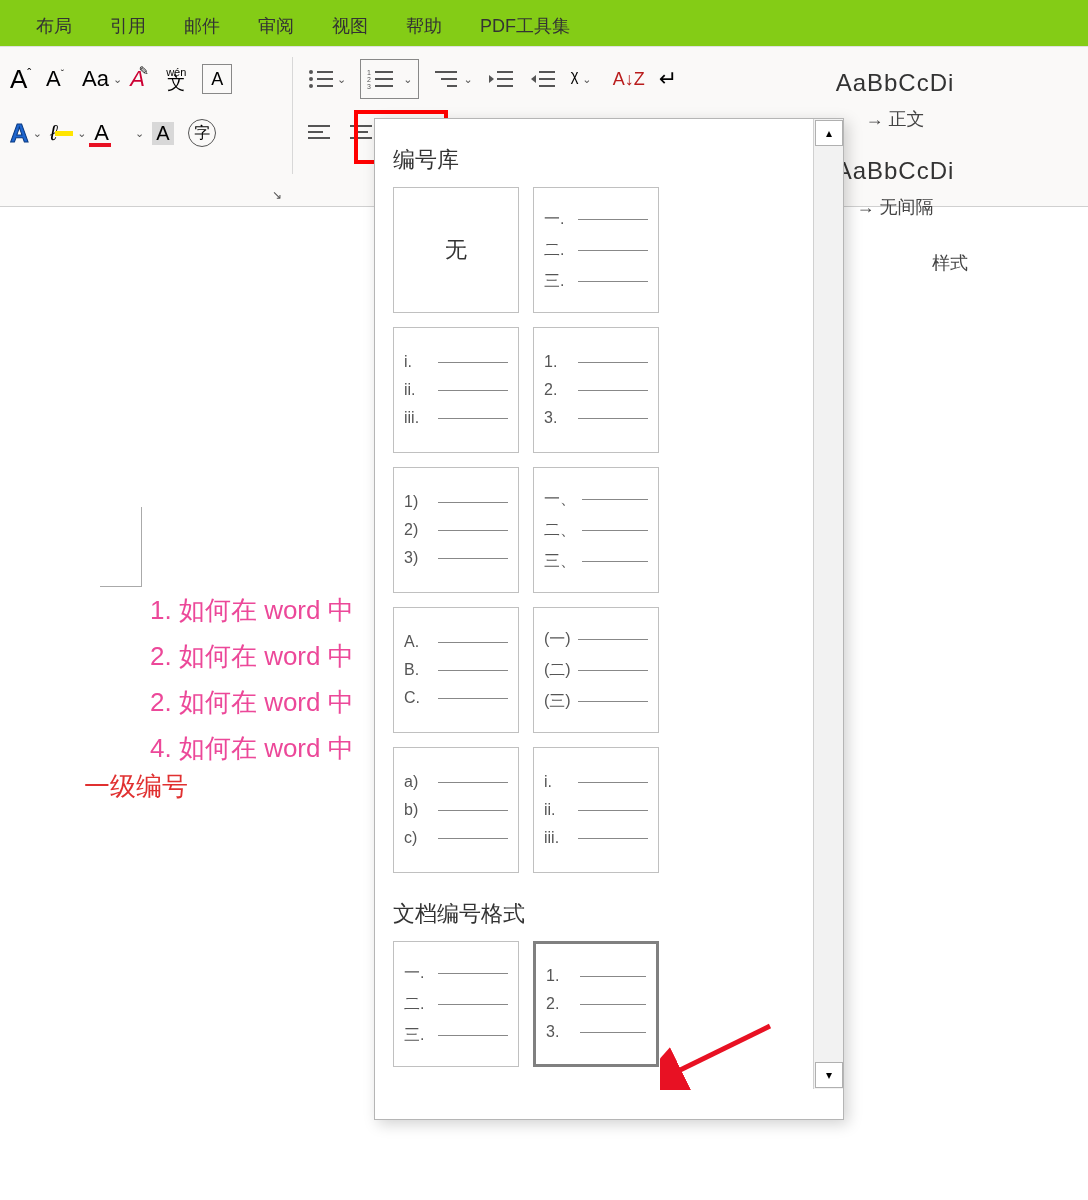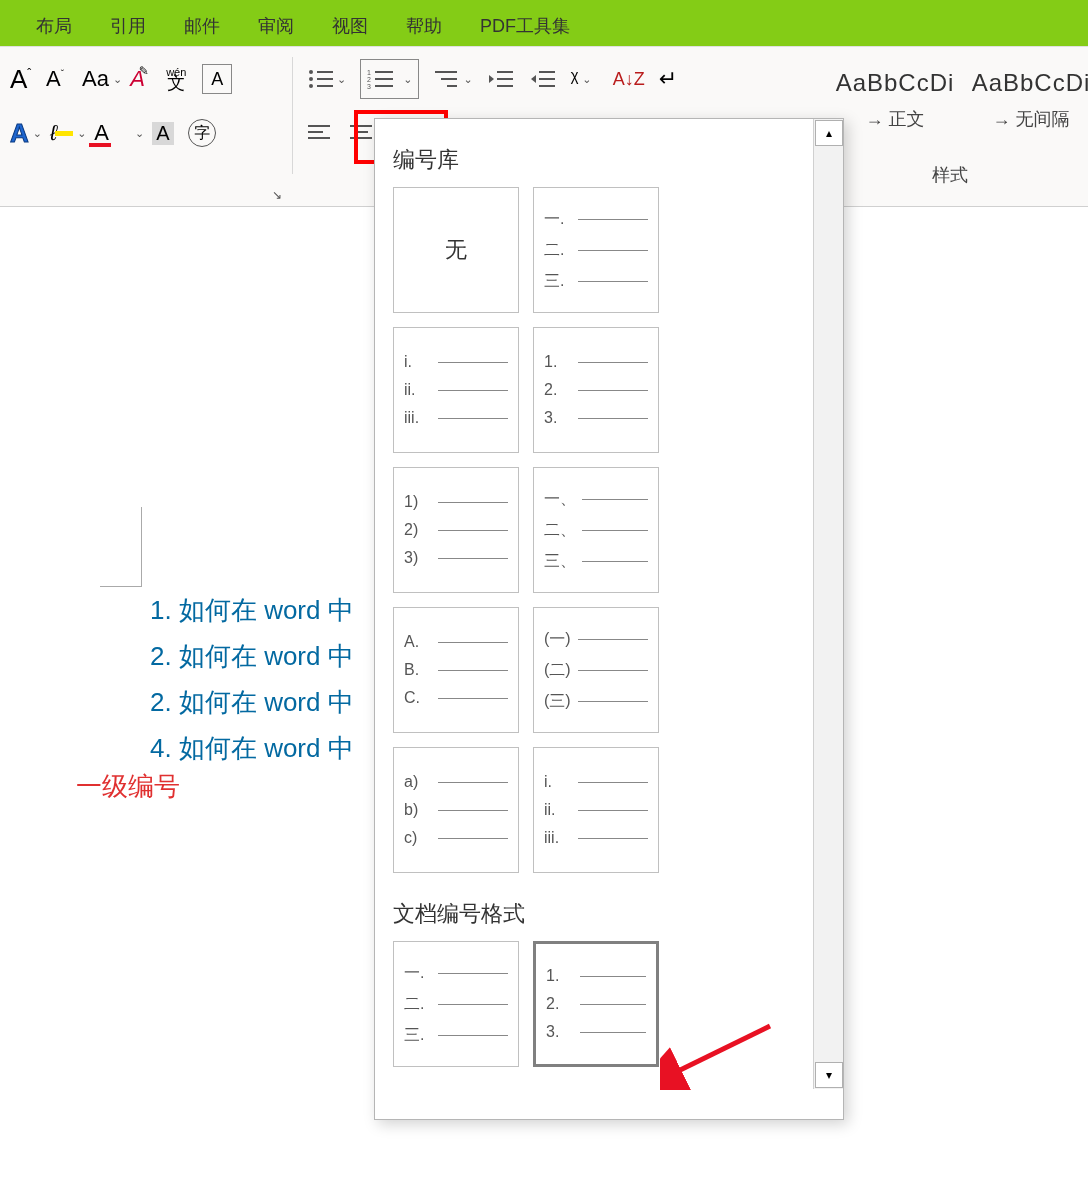--- a/index.html
+++ b/index.html
@@ -19,31 +19,31 @@
   .btn   { min-width: 28px; height: 40px; display: flex; align-items: center; position: relative; cursor: pointer; }
   .drop  { font-size: 11px; color: #555; margin-left: 4px; }
   .iconbox { width: 30px; height: 30px; border: 1px solid #888; display: flex; align-items: center; justify-content: center; font-size: 18px; }
 
   .numbering-btn { border: 1px solid #888; padding: 2px 6px; display: flex; align-items: center; gap:6px; }
   .highlight-box { position: absolute; border: 4px solid #ff0000; left: 354px; top: 63px; width: 94px; height: 54px; pointer-events:none }
 
   .launcher { position: absolute; right: 6px; bottom: 4px; font-size: 12px; color: #555; cursor: pointer; }
 
   
-  .styles { display: flex; gap: 26px; padding: 10px 0 0 18px; }
+  .styles { display: flex; gap: 26px; padding: 10px 0 0 18px; flex-direction: column; }
   .styleitem { width: 110px; display:flex; flex-direction:column; align-items:center; gap:10px; }
   .stylesample { font-size: 24px; color:#333; letter-spacing:1px; }
   .stylename { font-size: 18px; color:#444; }
   .styleslabel { text-align:center; font-size:18px; color:#444; margin-top:18px; }
 
   
   .docarea { position: relative; padding-top: 120px; }
   .page-edge { position:absolute; left:100px; top:300px; width:42px; height:80px; border-right:1px solid #aaa; border-bottom:1px solid #aaa; }
-  .doc { position:absolute; left:150px; top:380px; font-size:26px; color:#0369a1; line-height:46px; }
-  .redlabel { position:absolute; left:76px; top:562px; color:#e03030; font-size:26px; }
+  .doc { position:absolute; left:150px; top:380px; font-size:26px; color:#ec4899; line-height:46px; }
+  .redlabel { position:absolute; left:84px; top:562px; color:#e03030; font-size:26px; }
 
   
   .popup { position:absolute; left:374px; top:118px; width:470px; height:1002px; background:#fff; border:1px solid #b5b5b5; box-shadow:4px 4px 14px rgba(0,0,0,0.18); overflow:hidden }
   .popup-inner { position:absolute; inset:0 32px 0 0; overflow:hidden; }
   .section-title { font-size:22px; padding:26px 0 12px 18px; color:#333; font-weight:500; }
   .grid { display:flex; flex-wrap:wrap; gap:14px; padding:0 18px; }
   .cell { width:126px; height:126px; border:1px solid #c0c0c0; display:flex; flex-direction:column; justify-content:center; align-items:flex-start; padding:10px 10px; gap:10px; font-size:16px; color:#555; cursor:pointer; }
   .cell.center { align-items:center; justify-content:center; font-size:22px; color:#333; }
   .cell.sel { border:3px solid #808080; }
   .ln { display:flex; align-items:center; gap:6px; width:100%; }

